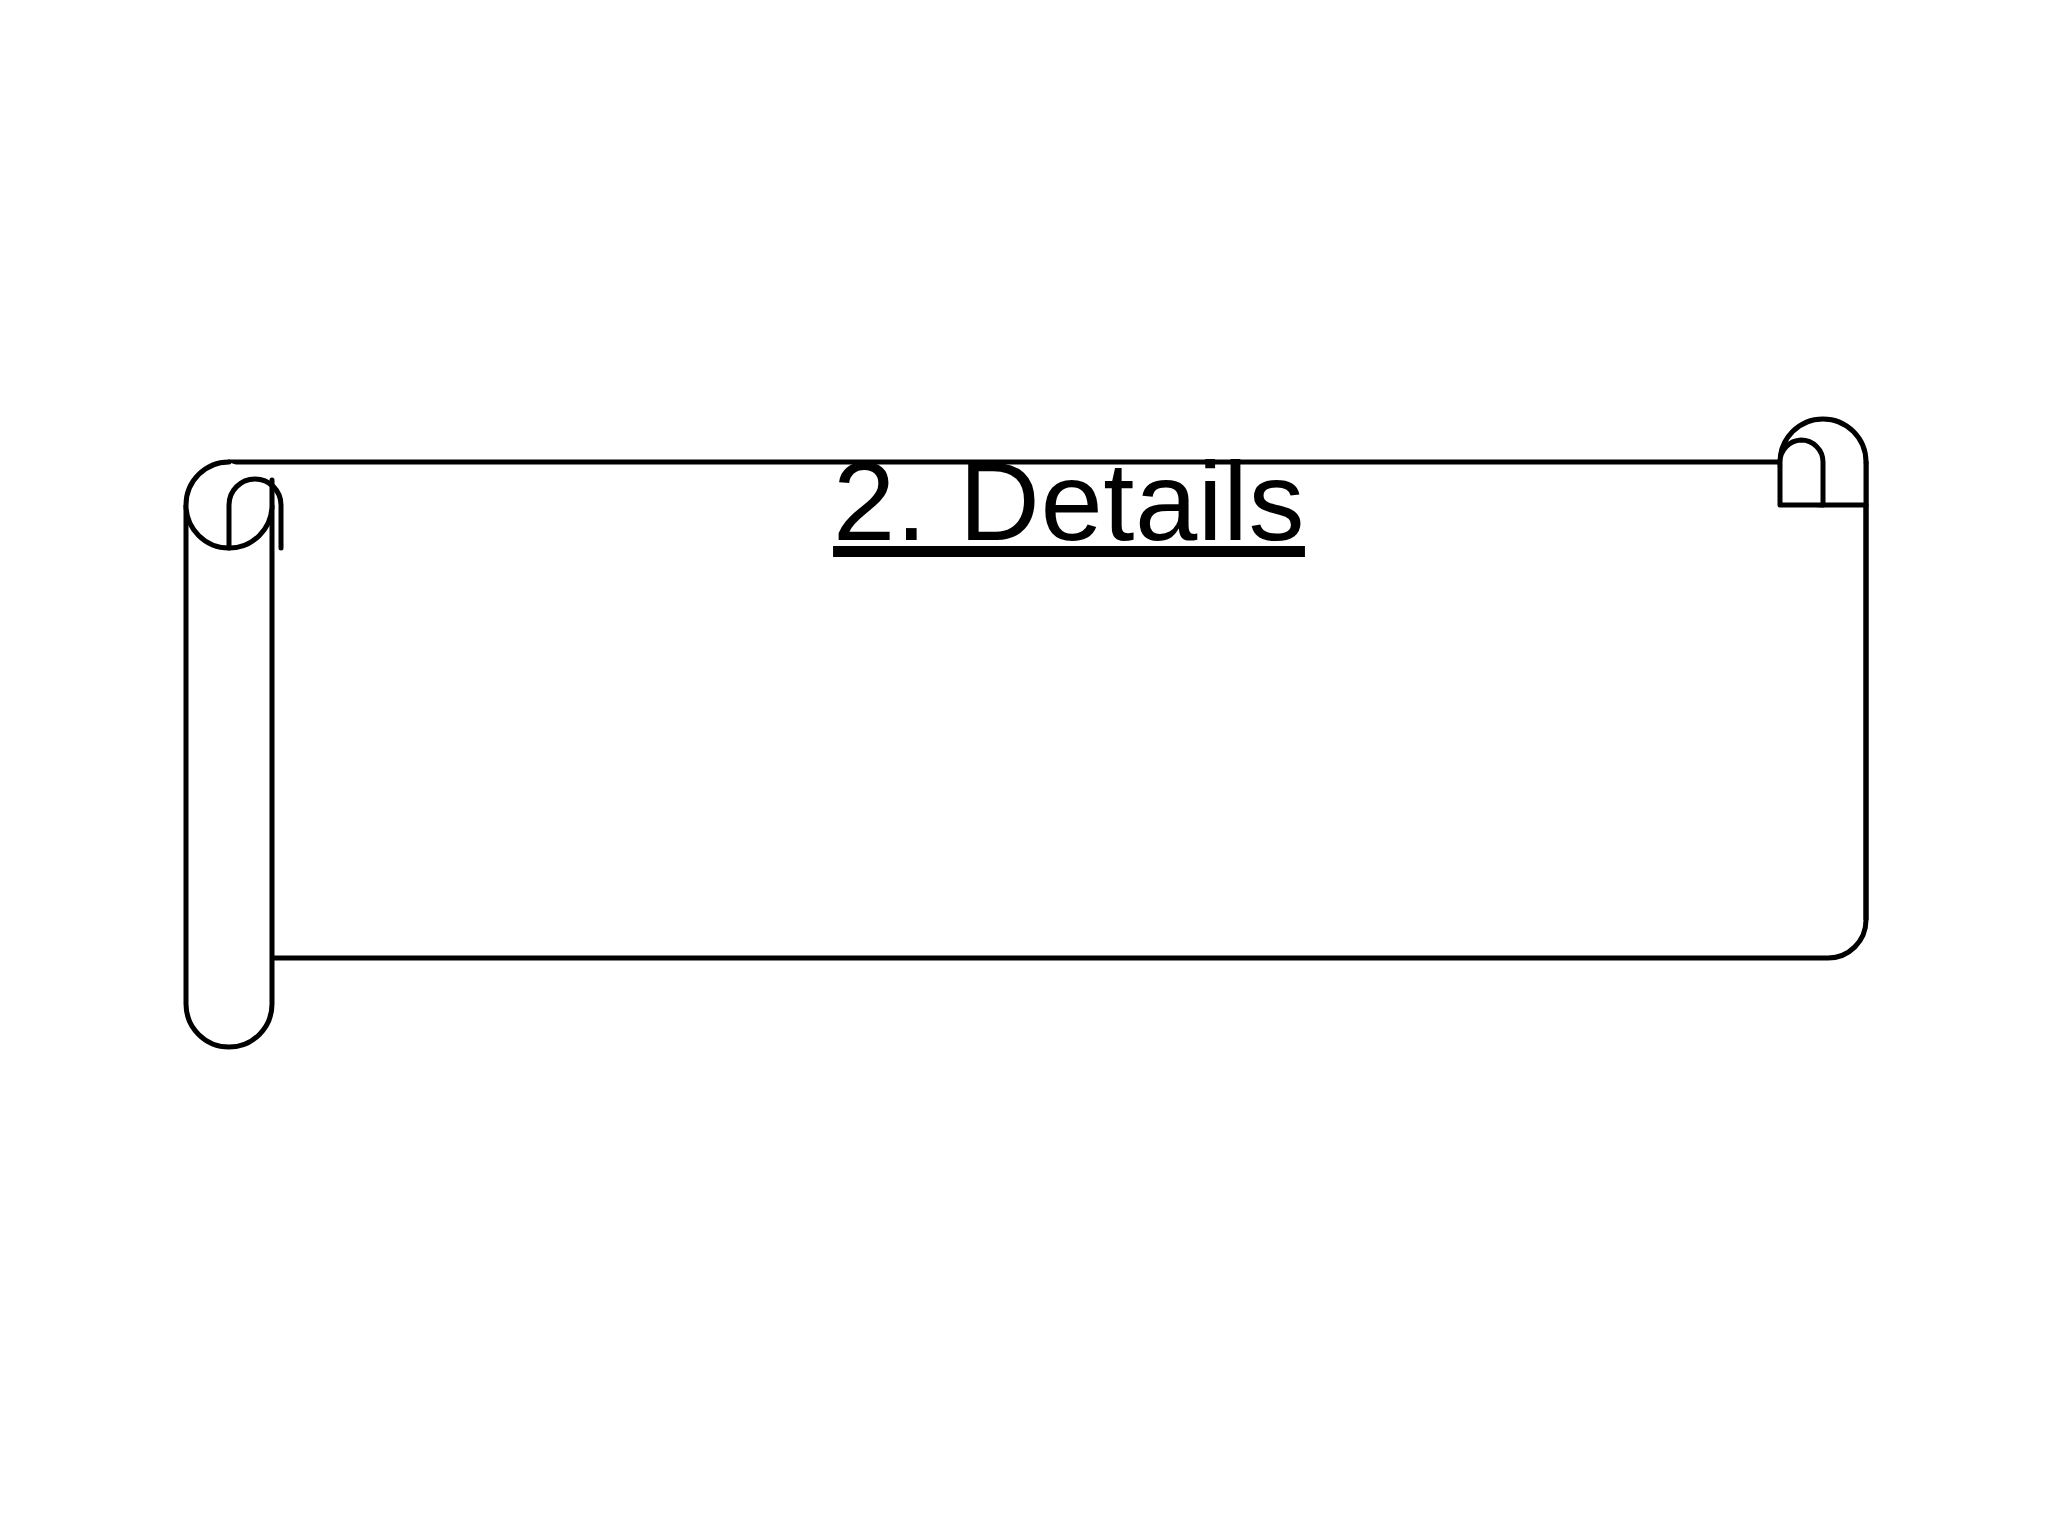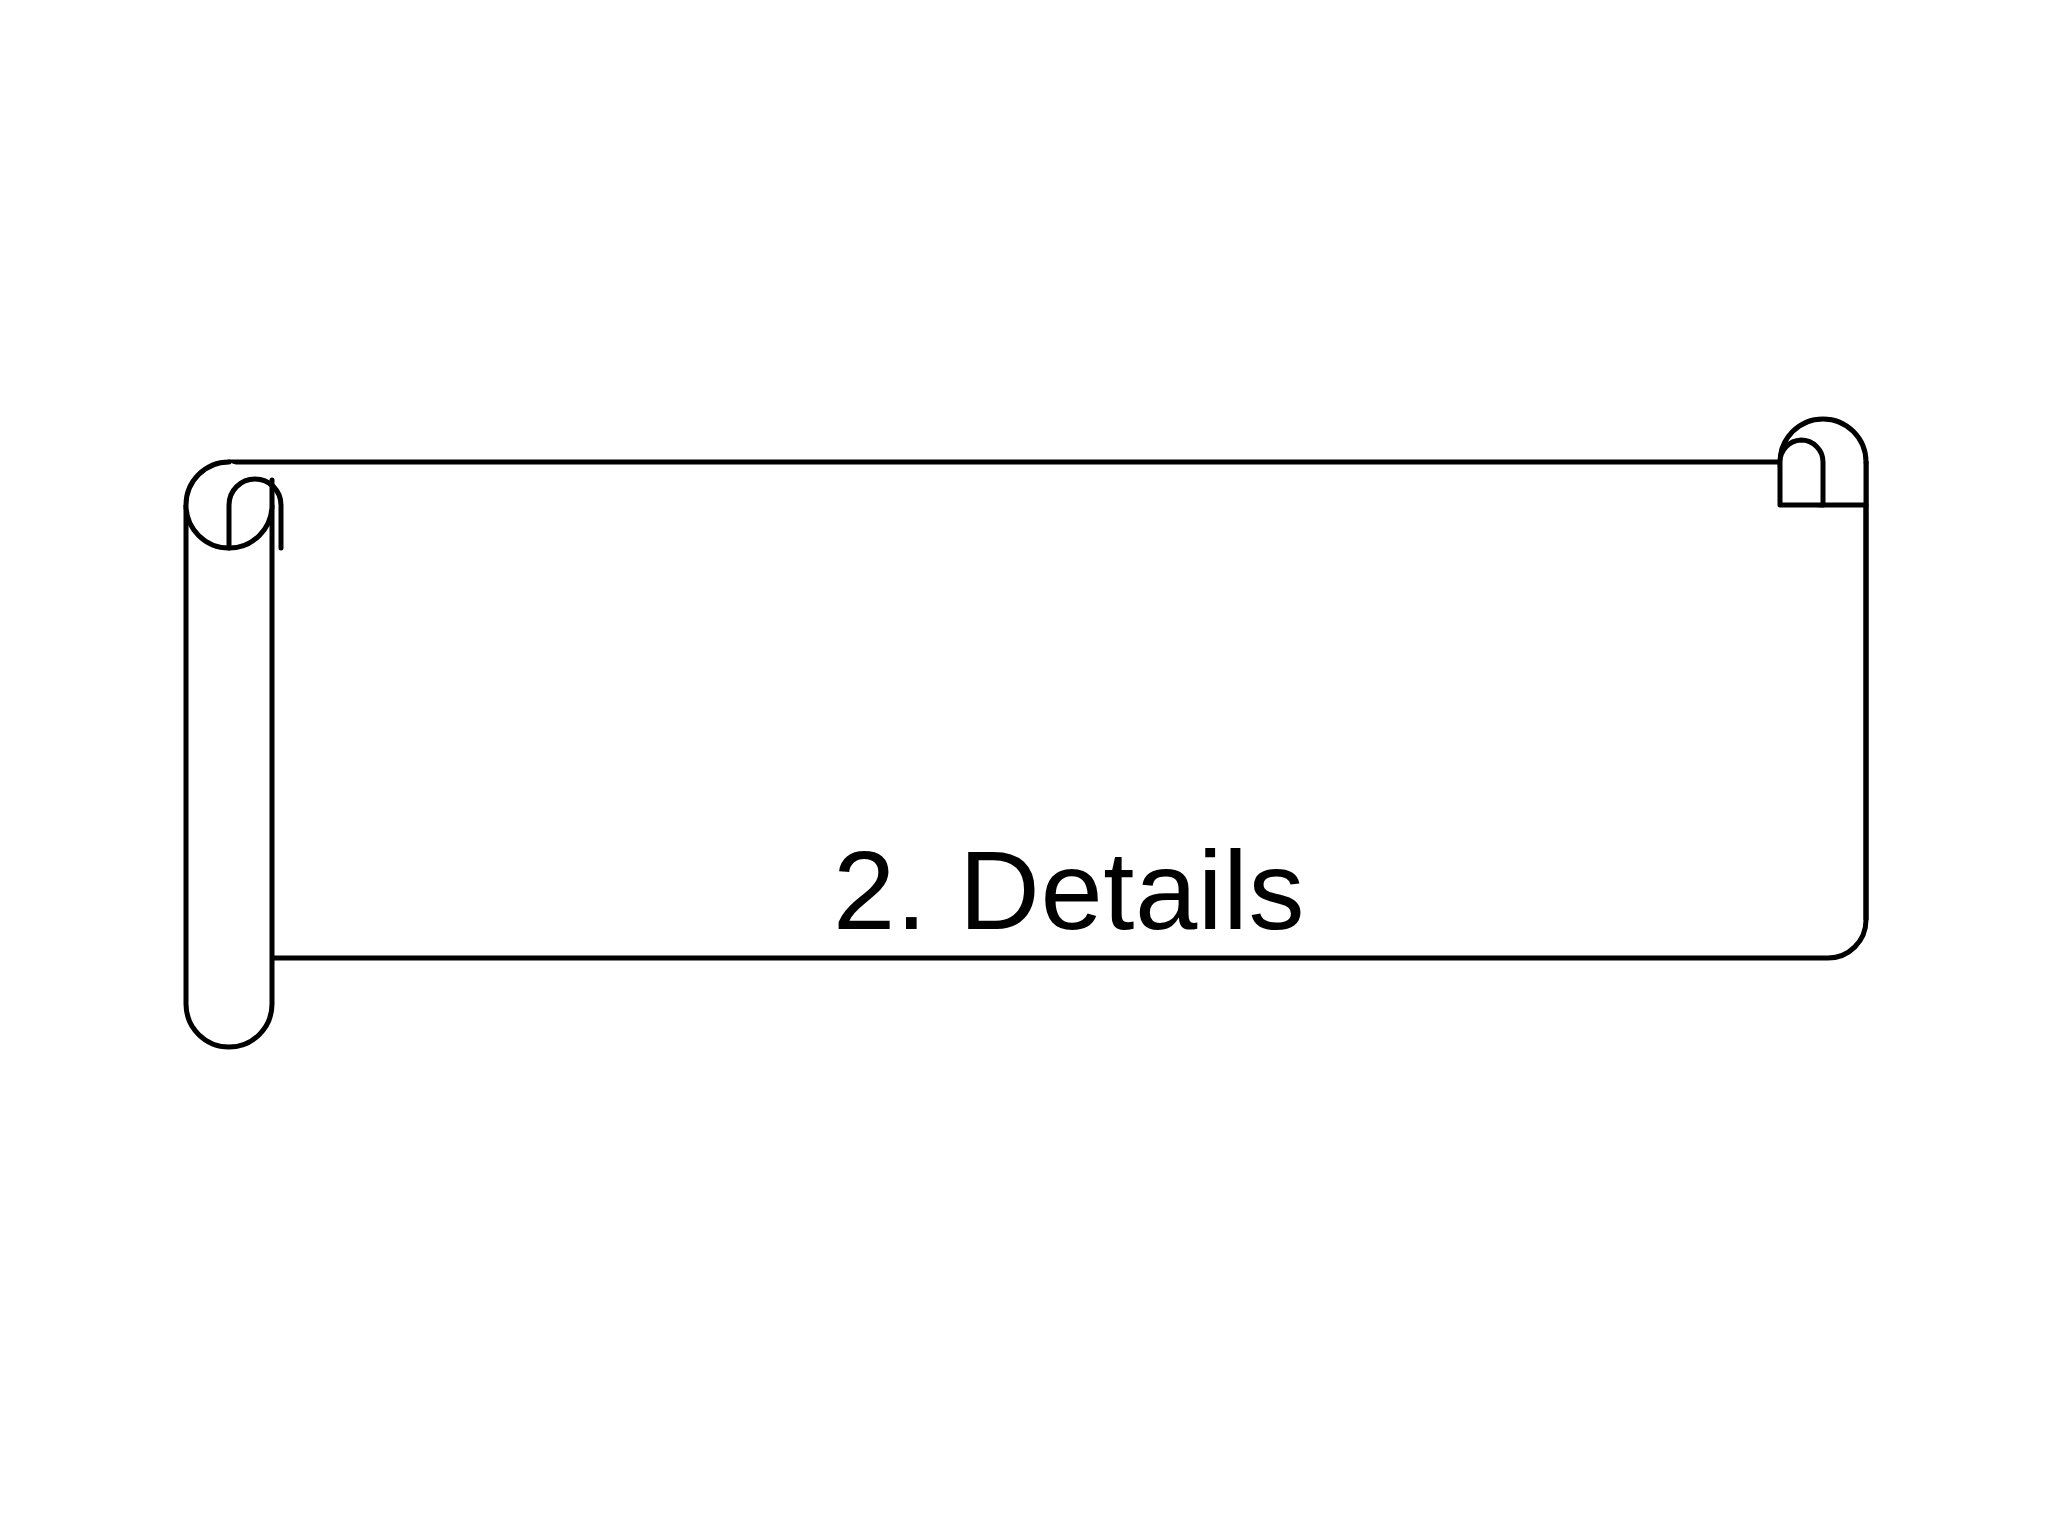--- a/index.html
+++ b/index.html
@@ -23,27 +23,28 @@
   .scroll-banner-layer {
     position: absolute;
     left: 0;
     top: 0;
     width: 2048px;
     height: 1536px;
   }
   .banner-title {
     position: absolute;
     left: 272px;
-    top: 456px;
+    top: 440px;
     width: 1594px;
     height: 496px;
     display: flex;
-    align-items: flex-end;
+    align-items: flex-start;
     justify-content: center;
     pointer-events: none;
+    text-decoration: underline;
   }
   .banner-title-text {
     font-family: "Liberation Sans", sans-serif;
     font-size: 112px;
     font-weight: 400;
     color: #000000;
     line-height: 1.1;
     letter-spacing: 0.5px;
     white-space: nowrap;
   }

